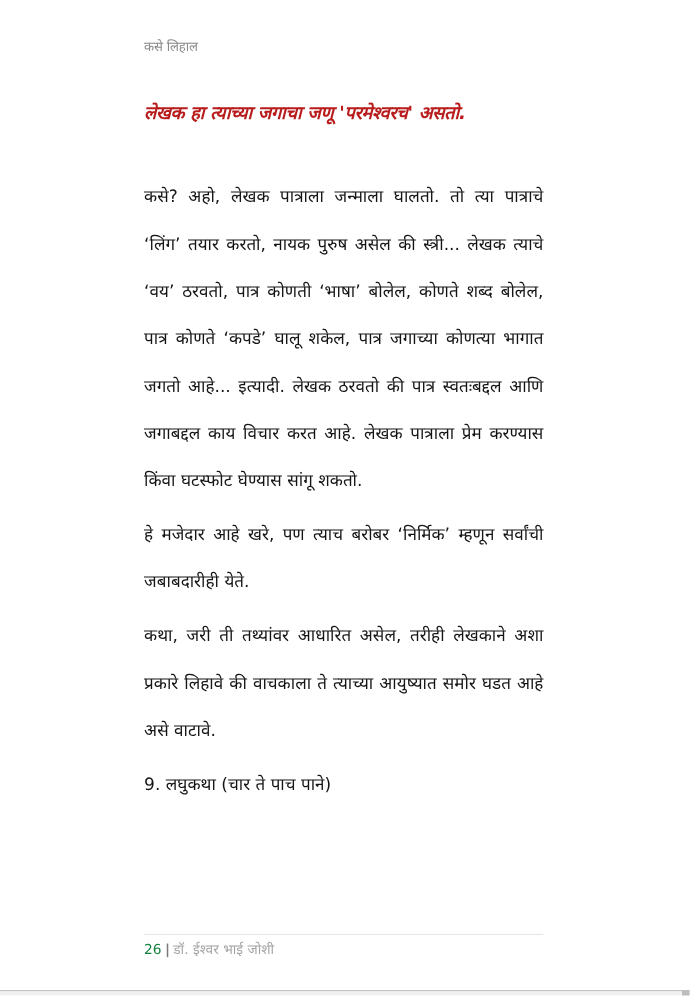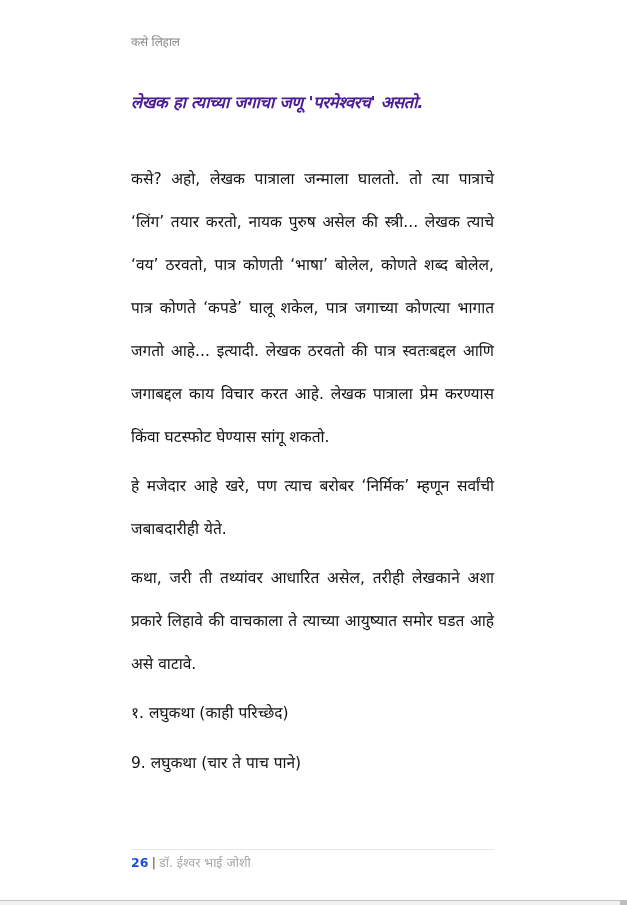--- a/index.html
+++ b/index.html
@@ -31,21 +31,21 @@
     letter-spacing: -0.2px;
   }
   .chapter-heading {
     position: absolute;
     left: 131px;
     top: 90px;
     width: 380px;
     font-size: 16.5px;
     font-weight: bold;
     font-style: italic;
-    color: #4c1d95;
+    color: #b91c1c;
     letter-spacing: -0.3px;
   }
   .body-text {
     position: absolute;
     left: 131px;
     top: 158px;
     width: 363px;
     font-size: 15.5px;
     line-height: 43px;
     color: #141414;
@@ -63,22 +63,22 @@
     position: absolute;
     left: 131px;
     top: 849px;
     width: 363px;
     border-top: 1px solid #e6e6e6;
     padding-top: 4px;
     font-size: 12.5px;
     color: #a5a5a5;
   }
   .footer .page-num {
-    font-weight: bold;
-    color: #1d4ed8;
+    font-weight: normal;
+    color: #15803d;
   }
   .footer .sep {
     font-weight: bold;
     color: #7a7a7a;
     margin: 0 3px;
   }
   .hscrollbar {
     position: absolute;
     left: 0;
     top: 900px;
@@ -103,21 +103,20 @@
 <div class="page">
 
   <div class="running-header">कसे लिहाल</div>
 
   <div class="chapter-heading">लेखक हा त्याच्या जगाचा जणू 'परमेश्वरच' असतो.</div>
 
   <div class="body-text">
     <p>कसे? अहो, लेखक पात्राला जन्माला घालतो. तो त्या पात्राचे ‘लिंग’ तयार करतो, नायक पुरुष असेल की स्त्री...  लेखक त्याचे ‘वय’ ठरवतो, पात्र कोणती ‘भाषा’ बोलेल, कोणते शब्द बोलेल, पात्र कोणते ‘कपडे’ घालू शकेल, पात्र जगाच्या कोणत्या भागात जगतो आहे... इत्यादी. लेखक ठरवतो की पात्र स्वतःबद्दल आणि जगाबद्दल काय विचार करत आहे. लेखक पात्राला प्रेम करण्यास किंवा घटस्फोट घेण्यास सांगू शकतो.</p>
     <p>हे मजेदार आहे खरे, पण त्याच बरोबर ‘निर्मिक’ म्हणून सर्वांची जबाबदारीही येते.</p>
     <p>कथा, जरी ती तथ्यांवर आधारित असेल, तरीही लेखकाने अशा प्रकारे लिहावे की वाचकाला ते त्याच्या आयुष्यात समोर घडत आहे असे वाटावे.</p>
-    <p class="list-item">१. लघुकथा (काही परिच्छेद)</p>
     <p class="list-item">9. लघुकथा (चार ते पाच पाने)</p>
   </div>
 
   <div class="footer">
     <span class="page-num">26</span><span class="sep">|</span><span>डॉ. ईश्वर भाई जोशी</span>
   </div>
 
 </div>
 
 <div class="hscrollbar">

